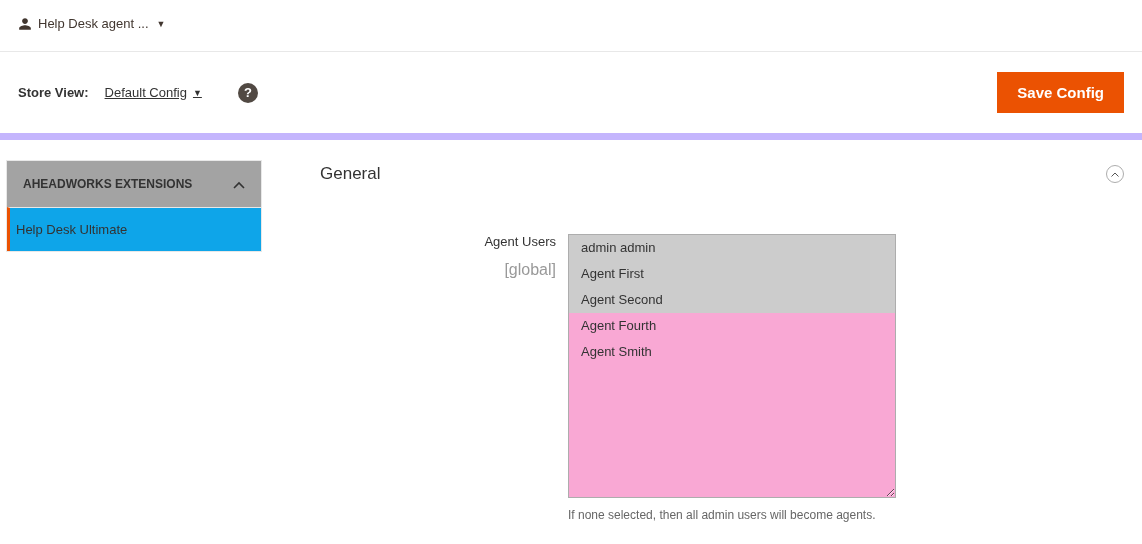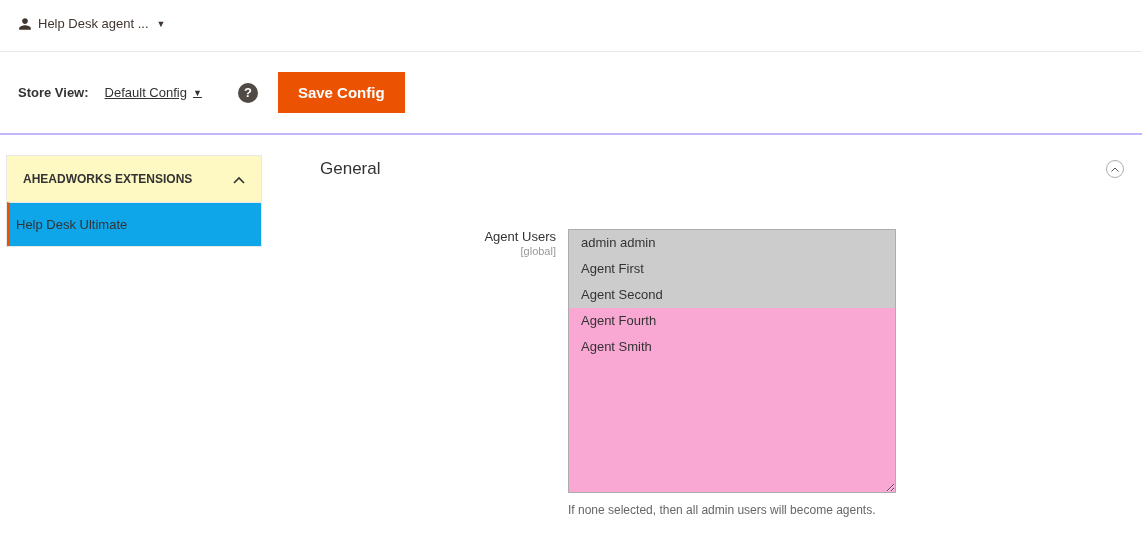--- a/index.html
+++ b/index.html
@@ -39,23 +39,24 @@
     }
     .user-name {
       font-size: 13px;
     }
     .dropdown-caret {
       margin-left: 8px;
       font-size: 9px;
     }
     .control-bar {
       display: flex;
+      justify-content: space-between;
       align-items: center;
       padding: 20px 18px;
-      border-bottom: 2px solid #c4b5fd;
+      border-bottom: 7px solid #c4b5fd;
       gap: 20px;
     }
     .control-left {
       display: flex;
       align-items: center;
     }
     .store-view-label {
       font-weight: 600;
       color: #333;
       margin-right: 16px;
@@ -108,21 +109,21 @@
     }
     .sidebar-group-header {
       display: flex;
       justify-content: space-between;
       align-items: center;
       padding: 14px 16px;
       font-weight: 600;
       font-size: 12px;
       color: #333;
       cursor: pointer;
-      background: #fef9c3;
+      background: #a3a3a3;
     }
     .sidebar-group-header .chev {
       font-size: 16px;
       font-weight: bold;
     }
     .sidebar-item {
       padding: 14px 6px;
       border-left: 3px solid #eb5202;
       border-top: 1px solid #e8e8e8;
       background: #0ea5e9;
@@ -167,23 +168,23 @@
       width: 276px;
       text-align: right;
       padding-right: 12px;
     }
     .field-label {
       color: #333;
       font-size: 13px;
     }
     .field-scope {
       color: #999;
-      font-size: 11px;
+      font-size: 16px;
       display: block;
-      margin-top: 1px;
+      margin-top: 12px;
     }
     .field-input-col {
       flex: 0 0 auto;
       width: 330px;
     }
     .multiselect {
       width: 328px;
       height: 264px;
       border: 1px solid #adadad;
       background: #f9a8d4;

